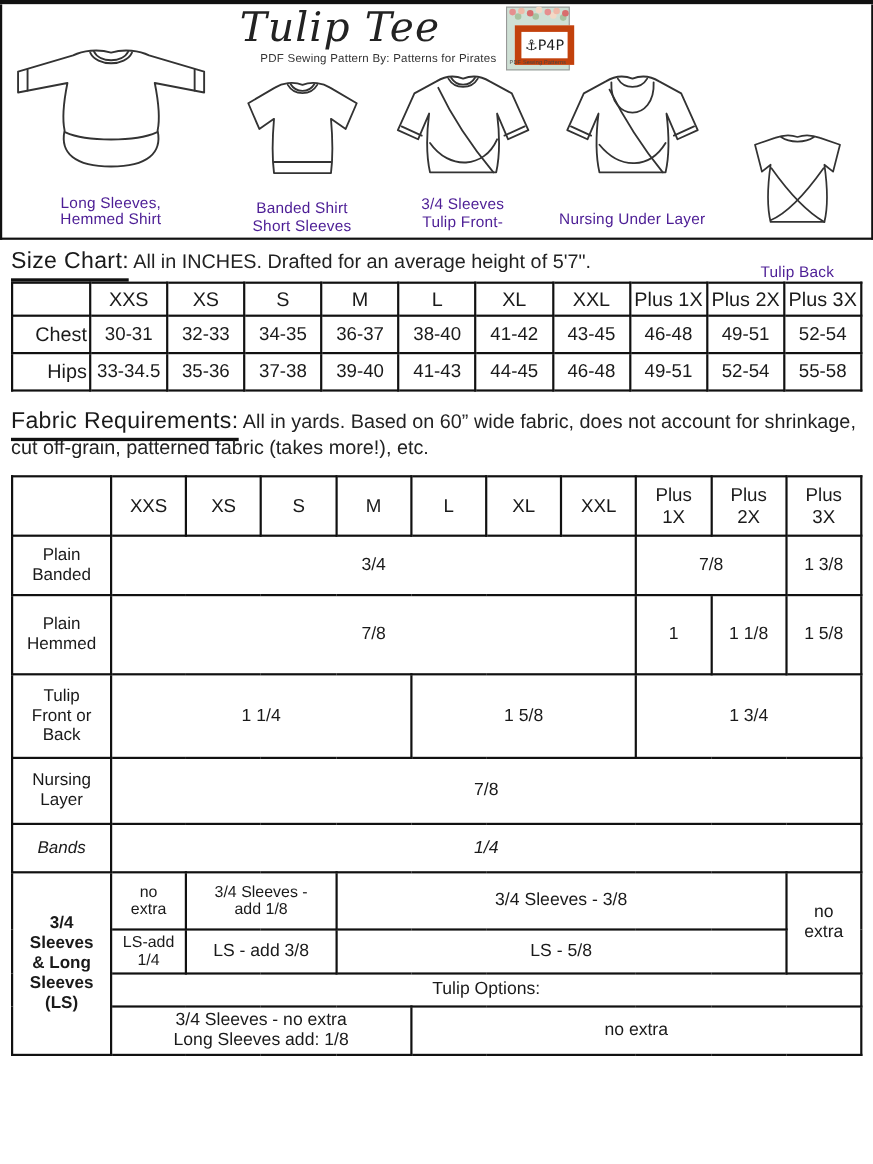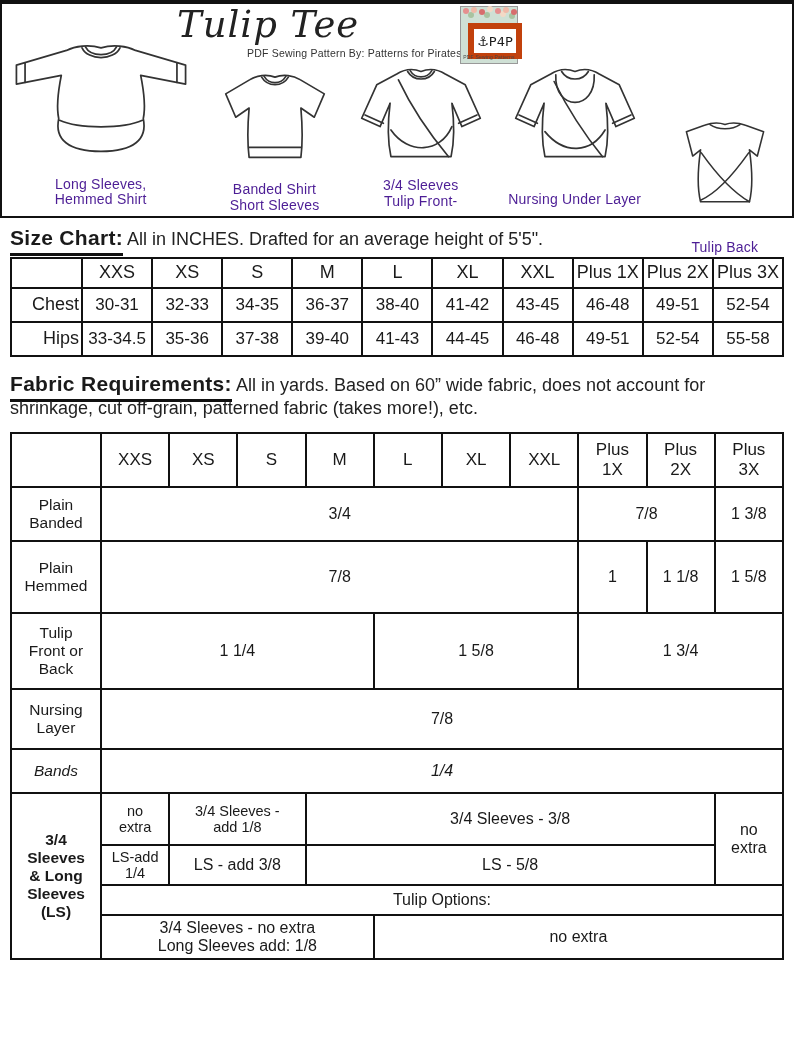--- a/index.html
+++ b/index.html
@@ -6,21 +6,21 @@
   body{
     width:794px;height:1058px;position:relative;overflow:hidden;
     font-family:"Liberation Sans",sans-serif;color:#1a1a1a;
   }
   .topbar{height:4px;background:#111;width:100%;}
   
   .illus-box{
     position:relative;margin:0;border:2px solid #111;border-top:none;
     height:212px;background:#fff;
   }
-  .title-wrap{position:absolute;left:175px;top:2px;width:300px;text-align:left;z-index:3;}
+  .title-wrap{position:absolute;left:157px;top:2px;width:300px;text-align:center;z-index:3;}
   .doc-title{
     font-family:"DejaVu Serif",serif;font-style:italic;font-size:37px;
     line-height:1.05;color:#222;letter-spacing:1px;
   }
   .doc-subtitle{font-size:10.5px;color:#333;margin-top:2px;margin-left:70px;letter-spacing:.2px;}
   .logo{
     position:absolute;left:458px;top:2px;width:58px;height:58px;z-index:4;
     background:#cfe0d5;border:1px solid #999;box-sizing:border-box;
   }
   .logo .flowers{
@@ -48,21 +48,21 @@
   .shirt-label{
     margin-top:auto;margin-bottom:8px;text-align:center;font-size:14px;line-height:1.12;
     color:#4c1d95;letter-spacing:.2px;
   }
   svg.shirt{stroke:#333;fill:#fff;stroke-width:2;stroke-linecap:round;stroke-linejoin:round;}
   svg.shirt .open{fill:none;}
   
   .section{margin:0 10px;}
   .sc-head-line{margin-top:7px;font-size:18px;line-height:1.2;}
   .heading{
-    font-size:21px;font-weight:bold;letter-spacing:.3px;
+    font-size:21px;font-weight:normal;letter-spacing:.3px;
     border-bottom:3px solid #111;padding-bottom:4px;
   }
   .note{font-size:18px;color:#222;}
   .fr-head-line{margin-top:13px;font-size:18px;line-height:1.3;}
   
   table{border-collapse:collapse;width:774px;table-layout:fixed;}
   th,td{border:2px solid #111;text-align:center;padding:1px 2px;box-sizing:border-box;
         font-weight:normal;white-space:pre-line;}
   
   .size-table{margin:6px 10px 0 10px;font-size:17px;}
@@ -181,21 +181,21 @@
         <div>Tulip Back</div>
         <div></div>
       </div>
     </div>
 
   </div>
 </div>
 
 <div class="section sc-head-line">
   <span class="heading">Size Chart:</span>
-  <span class="note">All in INCHES. Drafted for an average height of 5'5".</span>
+  <span class="note">All in INCHES. Drafted for an average height of 5'7".</span>
 </div>
 
 <table class="size-table">
   <colgroup>
     <col style="width:9.2%">
       <col>
       <col>
       <col>
       <col>
       <col>

